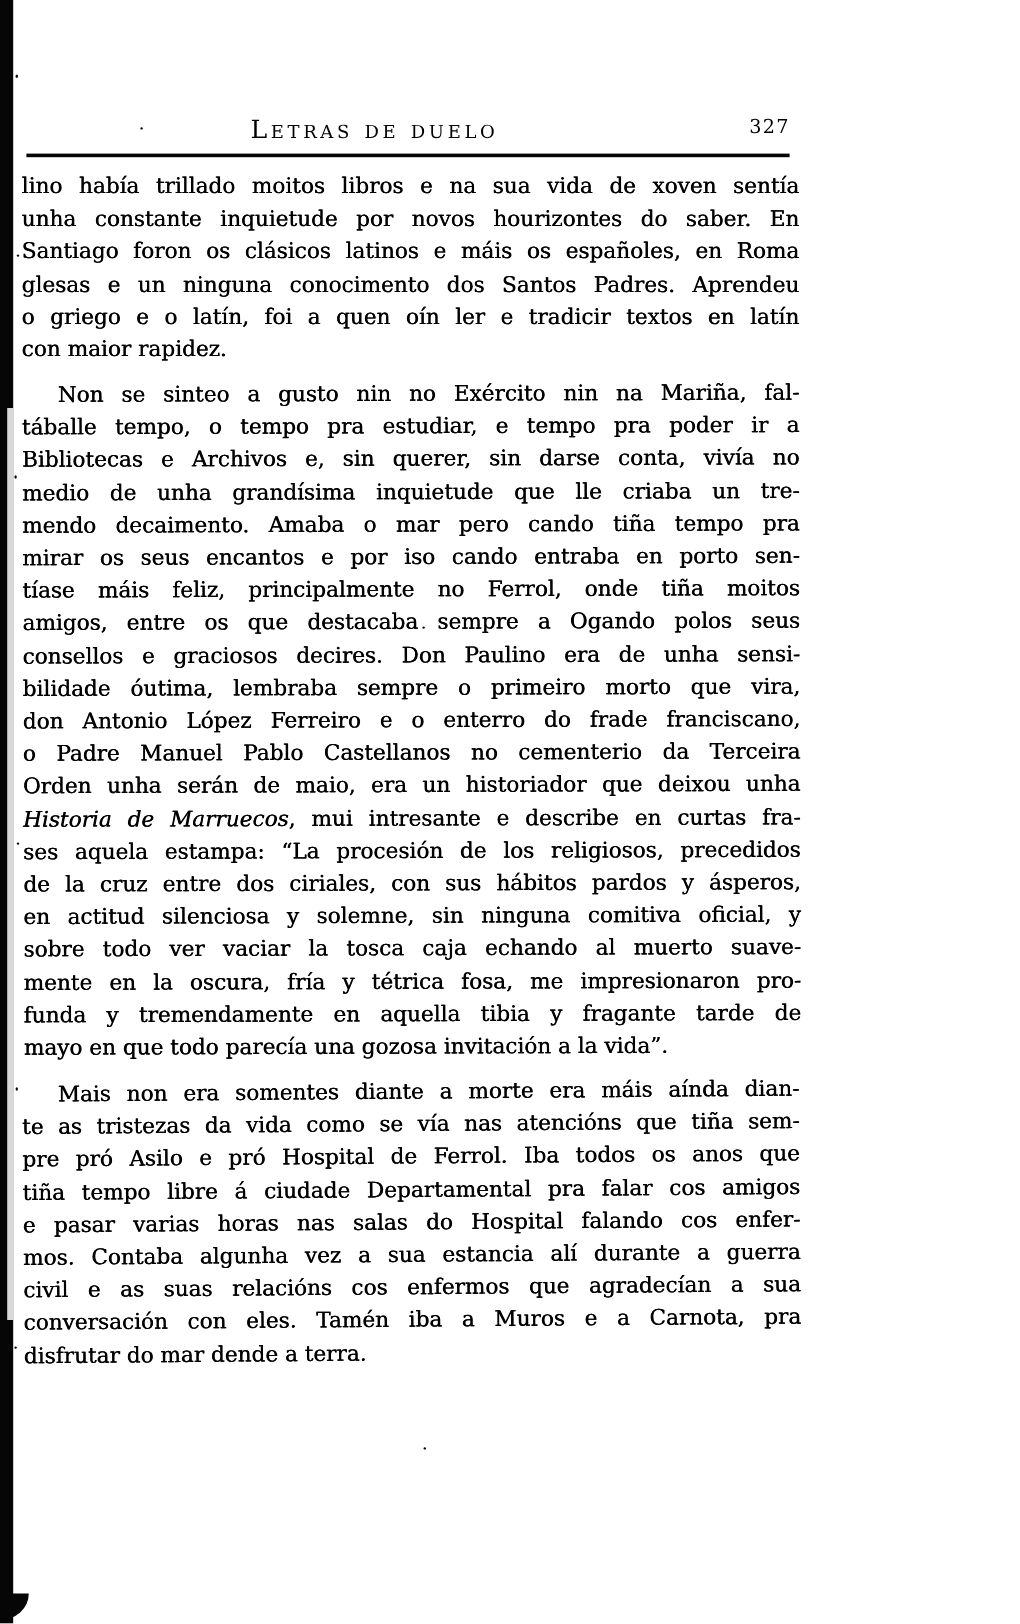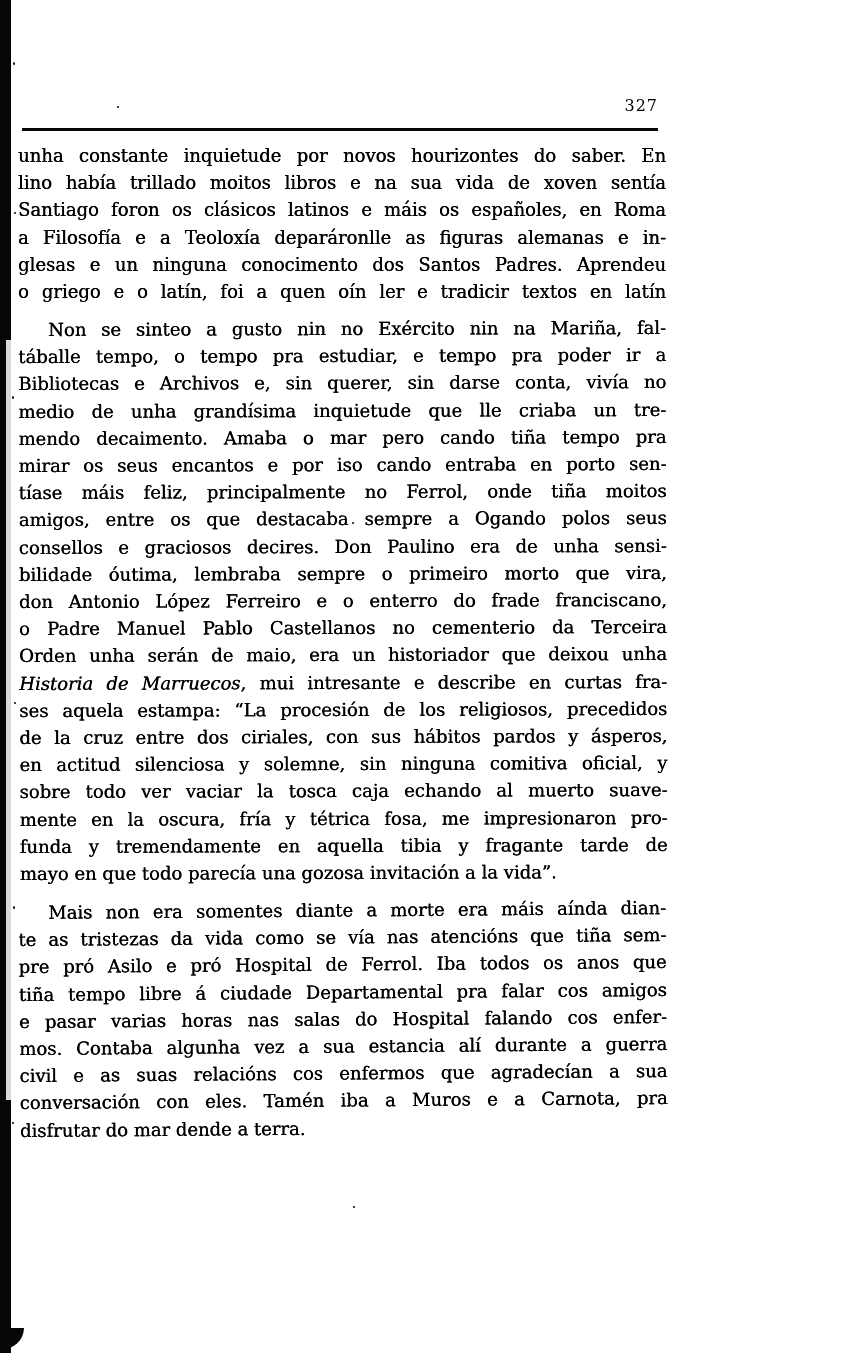--- a/index.html
+++ b/index.html
@@ -64,32 +64,33 @@
   <div class="speck s2"></div>
   <div class="speck s3"></div>
   <div class="speck s4"></div>
   <div class="speck s5"></div>
   <div class="speck s6"></div>
   <div class="speck s7"></div>
   <div class="speck s8"></div>
   <div class="speck s9"></div>
 
   <div class="page-header">
+    <div class="running-title">Letras de duelo</div>
     <div class="page-number">327</div>
   </div>
   <div class="header-rule"></div>
 
   <div class="body-text">
       <div class="para para1">
+        <div class="tline">lino había trillado moitos libros e na sua vida de xoven sentía</div>
         <div class="tline">unha constante inquietude por novos hourizontes do saber. En</div>
-        <div class="tline">lino había trillado moitos libros e na sua vida de xoven sentía</div>
         <div class="tline">Santiago foron os clásicos latinos e máis os españoles, en Roma</div>
-        <div class="tline">a Filosofía e a Teoloxía deparáronlle as figuras alemanas e in-</div>
         <div class="tline">glesas e un ninguna conocimento dos Santos Padres. Aprendeu</div>
         <div class="tline">o griego e o latín, foi a quen oín ler e tradicir textos en latín</div>
+        <div class="tline last">con maior rapidez.</div>
       </div>
       <div class="para para2">
         <div class="tline indent">Non se sinteo a gusto nin no Exército nin na Mariña, fal-</div>
         <div class="tline">táballe tempo, o tempo pra estudiar, e tempo pra poder ir a</div>
         <div class="tline">Bibliotecas e Archivos e, sin querer, sin darse conta, vivía no</div>
         <div class="tline">medio de unha grandísima inquietude que lle criaba un tre-</div>
         <div class="tline">mendo decaimento. Amaba o mar pero cando tiña tempo pra</div>
         <div class="tline">mirar os seus encantos e por iso cando entraba en porto sen-</div>
         <div class="tline">tíase máis feliz, principalmente no Ferrol, onde tiña moitos</div>
         <div class="tline">amigos, entre os que destacaba sempre a Ogando polos seus</div>

